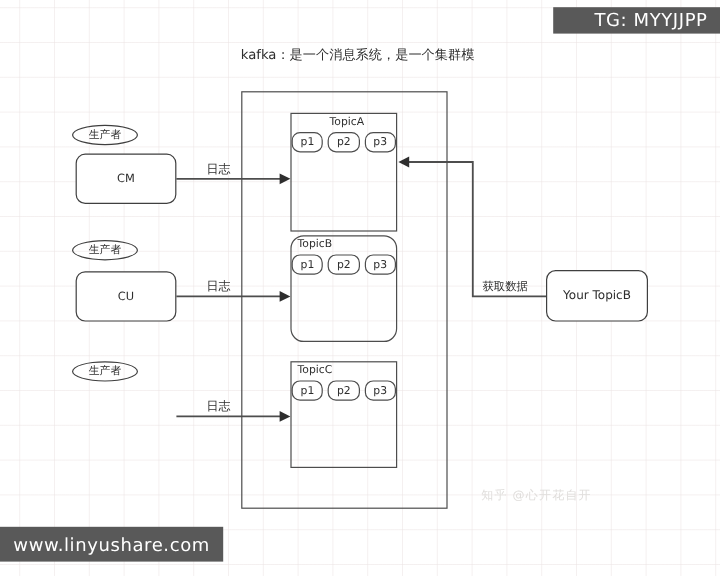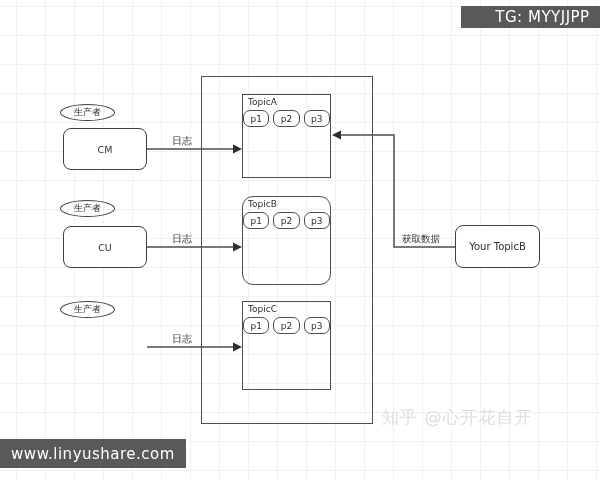--- a/index.html
+++ b/index.html
@@ -43,21 +43,21 @@
     left: 201px; top: 76px; width: 170px; height: 346px;
     border: 1px solid #4d4d4d;
   }
   
   .topic {
     left: 242px; width: 89px;
     border: 1px solid #4d4d4d;
     box-sizing: border-box;
     padding: 2px 0 0 0;
   }
-  .topic-a { top: 94px;  height: 84px; }
+  .topic-a { top: 94px;  height: 99px; text-align: center; }
   .topic-b { top: 196px; height: 89px; border-radius: 11px; }
   .topic-c { top: 301px; height: 89px; }
   .topic-label {
     font-size: 9px;
     padding-left: 5px;
     line-height: 11px;
     color: #2e2e2e;
   }
   .partitions {
     display: flex;
@@ -110,22 +110,22 @@
     font-size: 10px;
     color: #2e2e2e;
     white-space: nowrap;
   }
   .lbl-log-1 { left: 172px; top: 134px; }
   .lbl-log-2 { left: 172px; top: 232px; }
   .lbl-log-3 { left: 172px; top: 332px; }
   .lbl-fetch { left: 402px; top: 233px; font-size: 9.5px; }
   
   .watermark {
-    left: 382px; top: 406px;
-    font-size: 17px;
+    left: 401px; top: 406px;
+    font-size: 10px;
     color: #e0dedc;
     letter-spacing: 1px;
   }
   .wires { left: 0; top: 0; width: 600px; height: 480px; pointer-events: none; }
 </style>
 </head>
 <body>
 
 <div class="canvas">
 
@@ -138,20 +138,21 @@
     </g>
     <g fill="#2e2e2e" stroke="none">
       <polygon points="242,149 233,144.5 233,153.5"></polygon>
       <polygon points="242,247 233,242.5 233,251.5"></polygon>
       <polygon points="242,347 233,342.5 233,351.5"></polygon>
       <polygon points="332,135 341,130.5 341,139.5"></polygon>
     </g>
   </svg>
 
   <div class="abs kafka-title">
+    <div>kafka：是一个消息系统，是一个集群模</div>
   </div>
 
   <div class="abs kafka-box"></div>
 
   <div class="abs topic topic-a">
     <div class="topic-label">TopicA</div>
     <div class="partitions">
       <div class="partition">p1</div>
       <div class="partition">p2</div>
       <div class="partition">p3</div>

